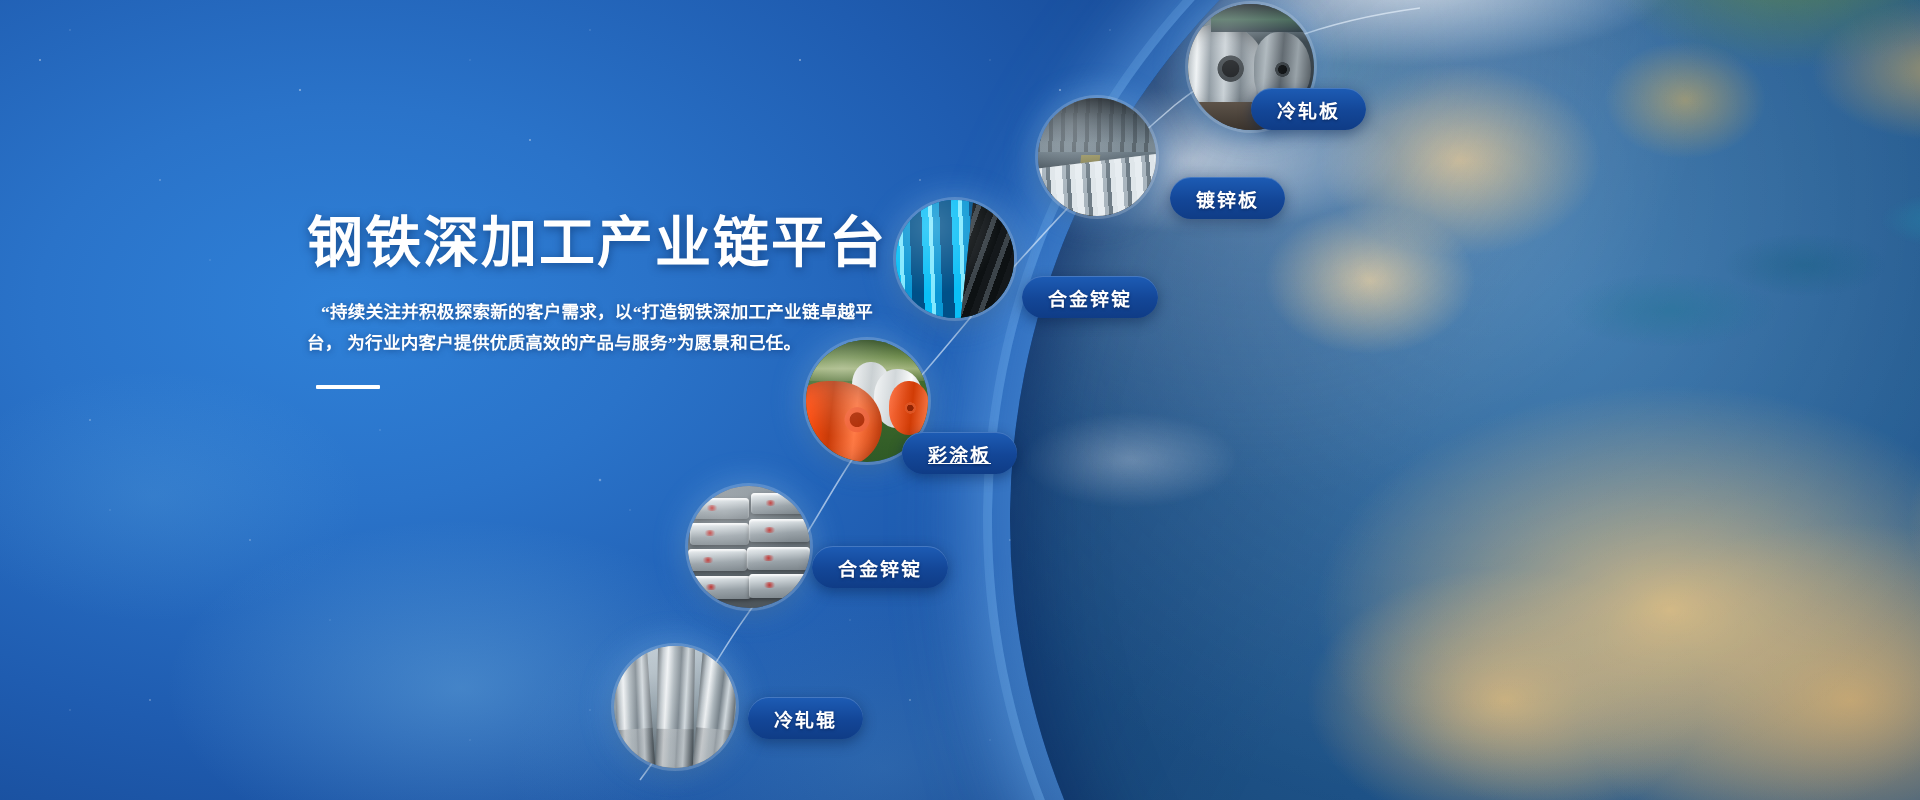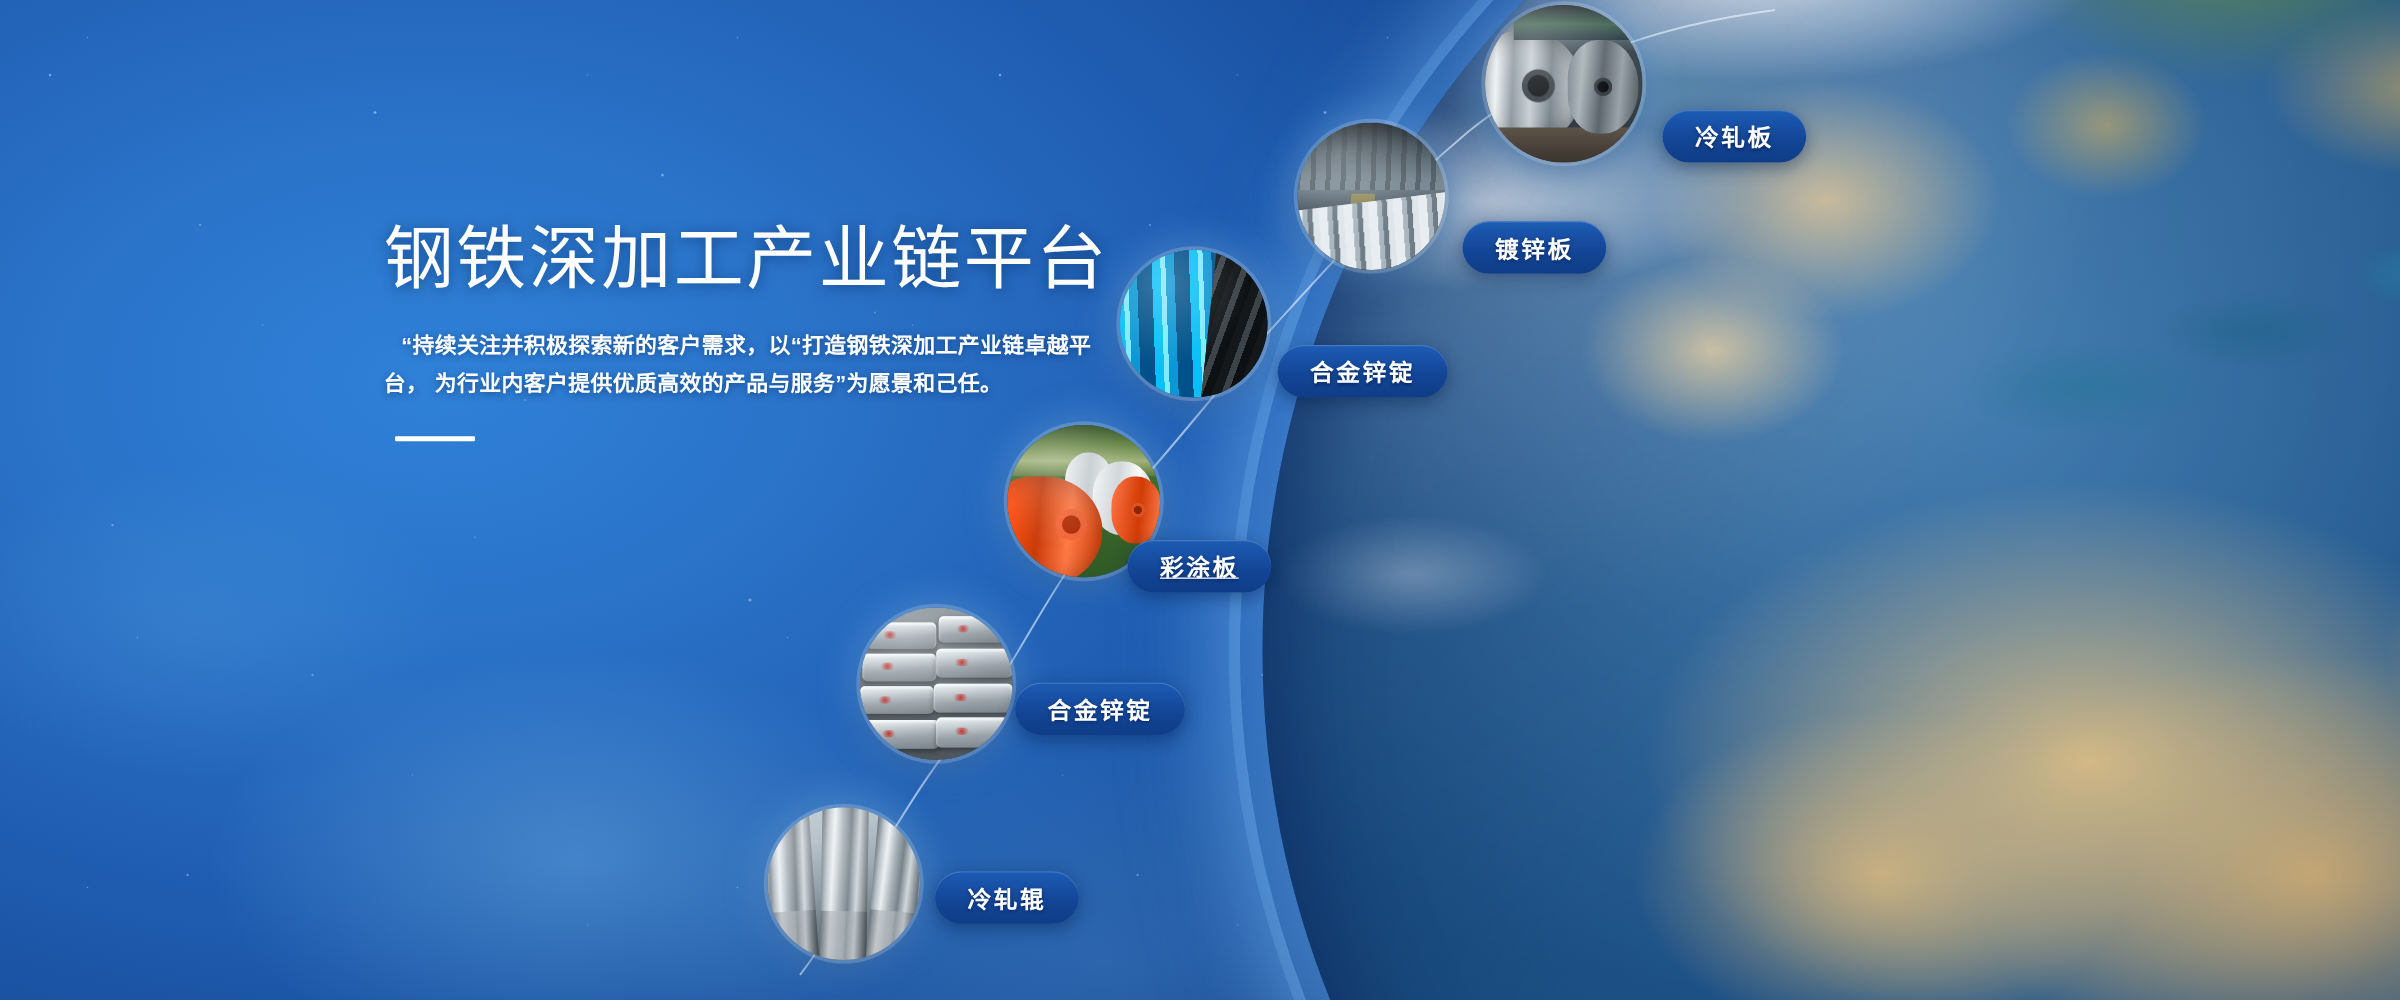--- a/index.html
+++ b/index.html
@@ -160,37 +160,39 @@
   .connector { position: absolute; inset: 0; pointer-events: none; }
 
   
   .headline {
     position: absolute;
     left: 307px; top: 176px;
     width: 620px;
   }
   .title {
     font-size: 56px;
-    font-weight: 400;
+    font-weight: 700;
     color: #ffffff;
     letter-spacing: 2px;
     line-height: 1.12;
     text-shadow: 0 2px 10px rgba(4,34,84,.55);
     white-space: nowrap;
+    margin-top: 36px;
   }
   .subtitle {
     margin-top: 22px;
     font-size: 17.5px;
     font-weight: 700;
     color: #ffffff;
     line-height: 1.78;
     letter-spacing: .3px;
     text-shadow: 0 1px 6px rgba(4,34,84,.5);
     width: 568px;
     text-indent: 14px;
+    font-family: Liberation Serif, serif;
   }
   .divider {
     margin-top: 26px;
     margin-left: 9px;
     width: 64px;
     height: 4px;
     background: #ffffff;
     border-radius: 1px;
   }
 
@@ -404,21 +406,21 @@
   </div>
 
   <div class="node">
     <div class="thumb" style="left:1188px; top:4px; width:126px; height:126px;">
       <div class="pic art-coils">
         <div class="coil-top"></div>
         <div class="coil-floor"></div>
       </div>
       <div class="gloss"></div>
     </div>
-    <div class="pill" style="left:1330px; top:88px;">冷轧板</div>
+    <div class="pill" style="left:1251px; top:88px;">冷轧板</div>
   </div>
 
   <div class="node">
     <div class="thumb" style="left:1038px; top:98px; width:118px; height:118px;">
         <div class="pic art-warehouse">
           <div class="wh-aisle"></div>
         </div>
       <div class="gloss"></div>
     </div>
     <div class="pill" style="left:1170px; top:177px;">镀锌板</div>

